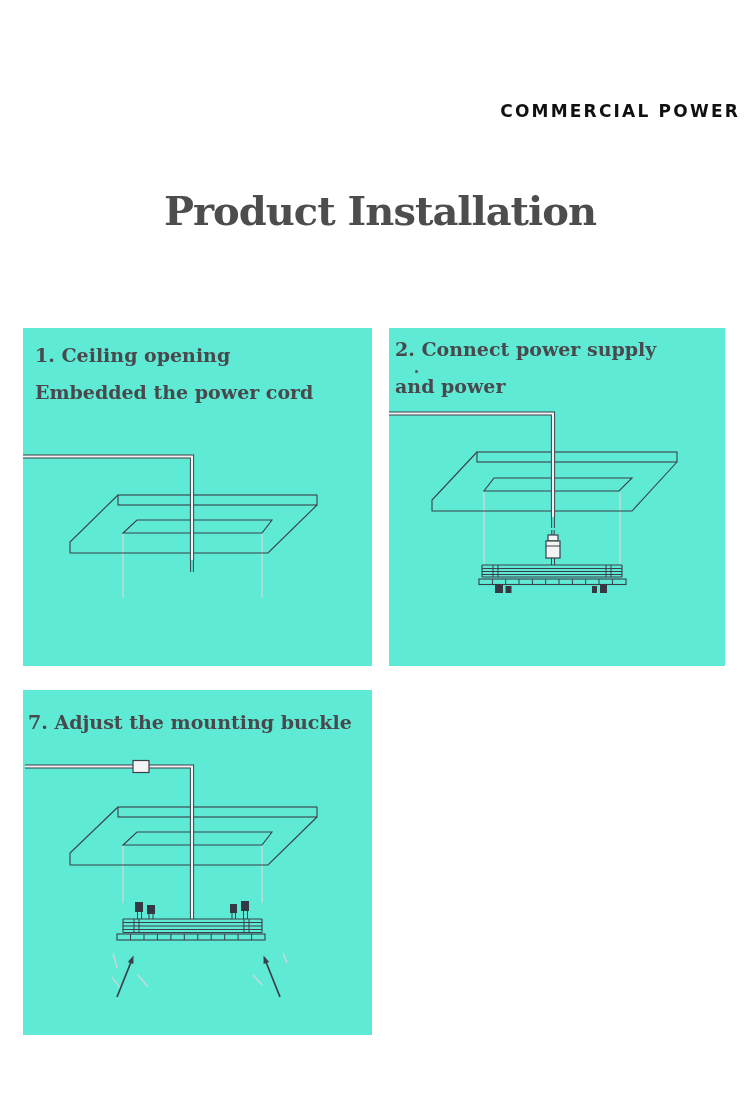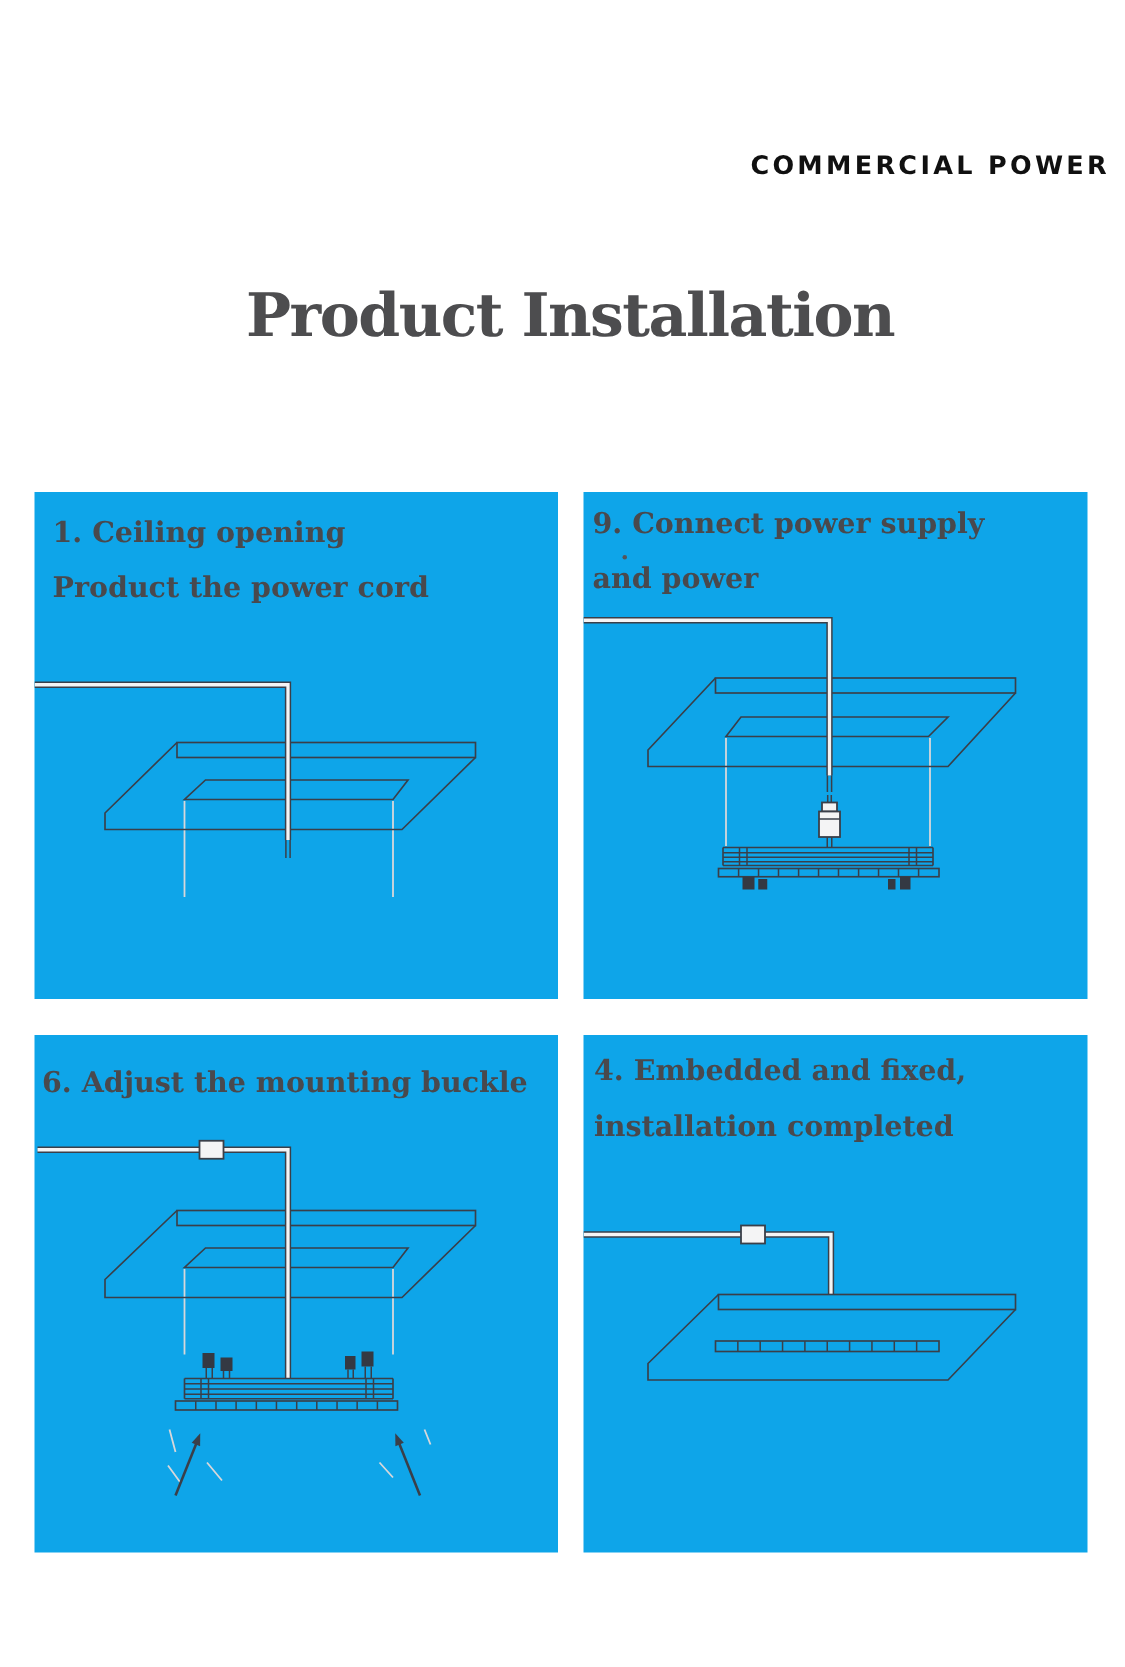--- a/index.html
+++ b/index.html
@@ -4,21 +4,21 @@
 <style>
   html,body{margin:0;padding:0;background:#ffffff;}
   .page{position:relative;width:750px;height:1111px;background:#ffffff;overflow:hidden;
         font-family:"DejaVu Serif",serif;}
   .brand{position:absolute;left:20px;top:101px;width:720px;text-align:right;
          font-family:"DejaVu Sans",sans-serif;font-weight:bold;font-size:17px;
          letter-spacing:2.2px;color:#101010;}
   .main-title{position:absolute;left:20px;top:187px;width:720px;margin:0;text-align:center;
          font-family:"DejaVu Serif",serif;font-weight:700;font-size:40px;
          letter-spacing:-1px;color:#4d4d4f;}
-  .panel{position:absolute;background:#0ea5e9;}
+  .panel{position:absolute;background:#5eead4;}
   .panel svg{position:absolute;left:0;top:0;}
   .p1{left:23px;top:328px;width:349px;height:338px;}
   .p2{left:389px;top:328px;width:336px;height:338px;}
   .p3{left:23px;top:690px;width:349px;height:345px;}
   .p4{left:389px;top:690px;width:336px;height:345px;}
   .step-title{position:relative;z-index:2;font-weight:700;font-size:19px;line-height:37px;
          color:#49494d;white-space:nowrap;}
   .p1 .step-title{padding:9px 0 0 12px;}
   .p2 .step-title{padding:3px 0 0 6px;}
   .p3 .step-title{padding:14px 0 0 5px;}
@@ -39,21 +39,21 @@
 <body>
 
 <div class="page">
 
   <div class="brand">COMMERCIAL POWER</div>
   <h1 class="main-title">Product Installation</h1>
 
   <section class="panel p1">
     <div class="step-title">
       <div>1. Ceiling opening</div>
-      <div>Product the power cord</div>
+      <div>Embedded the power cord</div>
     </div>
     <svg width="349" height="338" viewBox="0 0 349 338" aria-label="ceiling-panel-with-cutout-opening-and-reserved-power-cord">
       <g>
         <path class="faint" d="M100,206 V270 M239,206 V270"></path>
       </g>
       <g>
         <rect class="ln" x="95" y="167" width="199" height="10"></rect>
         <path class="ln" d="M95,167 L47,214 L47,225 L245,225 L294,177"></path>
         <polygon class="ln" points="114,192 249,192 239,205 100,205"></polygon>
       </g>
@@ -61,21 +61,21 @@
         <path class="cordO" d="M0,128.5 H169 V232"></path>
         <path class="cordI" d="M0,128.5 H169 V232"></path>
         <path class="thin" d="M167.6,232 V244 M170.4,232 V244"></path>
       </g>
     </svg>
   </section>
 
   <section class="panel p2">
     <div class="stray-dot"></div>
     <div class="step-title">
-      <div>9. Connect power supply</div>
+      <div>2. Connect power supply</div>
       <div>and power</div>
     </div>
     <svg width="336" height="338" viewBox="0 0 336 338" aria-label="power-cord-plug-connector-above-detached-light-fixture">
       <g>
         <path class="faint" d="M95,164 V236 M231,164 V236"></path>
       </g>
       <g>
         <rect class="ln" x="88" y="124" width="200" height="10"></rect>
         <path class="ln" d="M88,124 L43,172 L43,183 L243,183 L288,134"></path>
         <polygon class="ln" points="105,150 243,150 230,163 95,163"></polygon>
@@ -103,21 +103,21 @@
           <rect class="dark" x="116.5" y="258" width="6" height="7"></rect>
           <rect class="dark" x="203" y="258" width="5" height="7"></rect>
           <rect class="dark" x="211" y="256.5" width="7" height="8.5"></rect>
         </g>
       </g>
     </svg>
   </section>
 
   <section class="panel p3">
     <div class="step-title">
-      <div>6. Adjust the mounting buckle</div>
+      <div>7. Adjust the mounting buckle</div>
     </div>
     <svg width="349" height="345" viewBox="0 0 349 345" aria-label="light-fixture-with-spring-mounting-buckles-being-pushed-up">
       <g>
         <path class="faint" d="M100,156 V213 M239,156 V213"></path>
       </g>
       <g>
         <rect class="ln" x="95" y="117" width="199" height="10"></rect>
         <path class="ln" d="M95,117 L47,163 L47,175 L245,175 L294,127"></path>
         <polygon class="ln" points="114,142 249,142 239,155 100,155"></polygon>
       </g>
@@ -143,35 +143,14 @@
       <g>
         <path class="faint" d="M90,263 L94,278 M115,285 L125,297 M89,287 L97,298 M260,263 L264,273 M230,285 L239,295"></path>
         <path class="arrow" d="M94,307 L108,272"></path>
         <polygon class="head" points="110.5,265.5 110.4,274.1 104.8,271.9"></polygon>
         <path class="arrow" d="M257,307 L243,272"></path>
         <polygon class="head" points="240.5,265.5 246.2,271.9 240.6,274.1"></polygon>
       </g>
     </svg>
   </section>
 
-  <section class="panel p4">
-    <div class="step-title">
-      <div>4. Embedded and fixed,</div>
-      <div>installation completed</div>
-    </div>
-    <svg width="336" height="345" viewBox="0 0 336 345" aria-label="panel-light-embedded-flush-into-ceiling-opening">
-      <g>
-        <path class="cordO" d="M0,133 H165 V173"></path>
-        <path class="cordI" d="M0,133 H165 V173"></path>
-      </g>
-      <rect class="boxfill" x="105" y="127" width="16" height="12"></rect>
-      <g>
-        <rect class="ln" x="90" y="173" width="198" height="10"></rect>
-        <path class="ln" d="M90,173 L43,219 L43,230 L243,230 L288,183"></path>
-      </g>
-      <g>
-        <rect class="ln" x="88" y="204" width="149" height="7"></rect>
-        <path class="thin" d="M102.9,204 V211 M117.8,204 V211 M132.7,204 V211 M147.6,204 V211 M162.5,204 V211 M177.4,204 V211 M192.3,204 V211 M207.2,204 V211 M222.1,204 V211"></path>
-      </g>
-    </svg>
-  </section>
 
 </div>
 
 </body></html>

